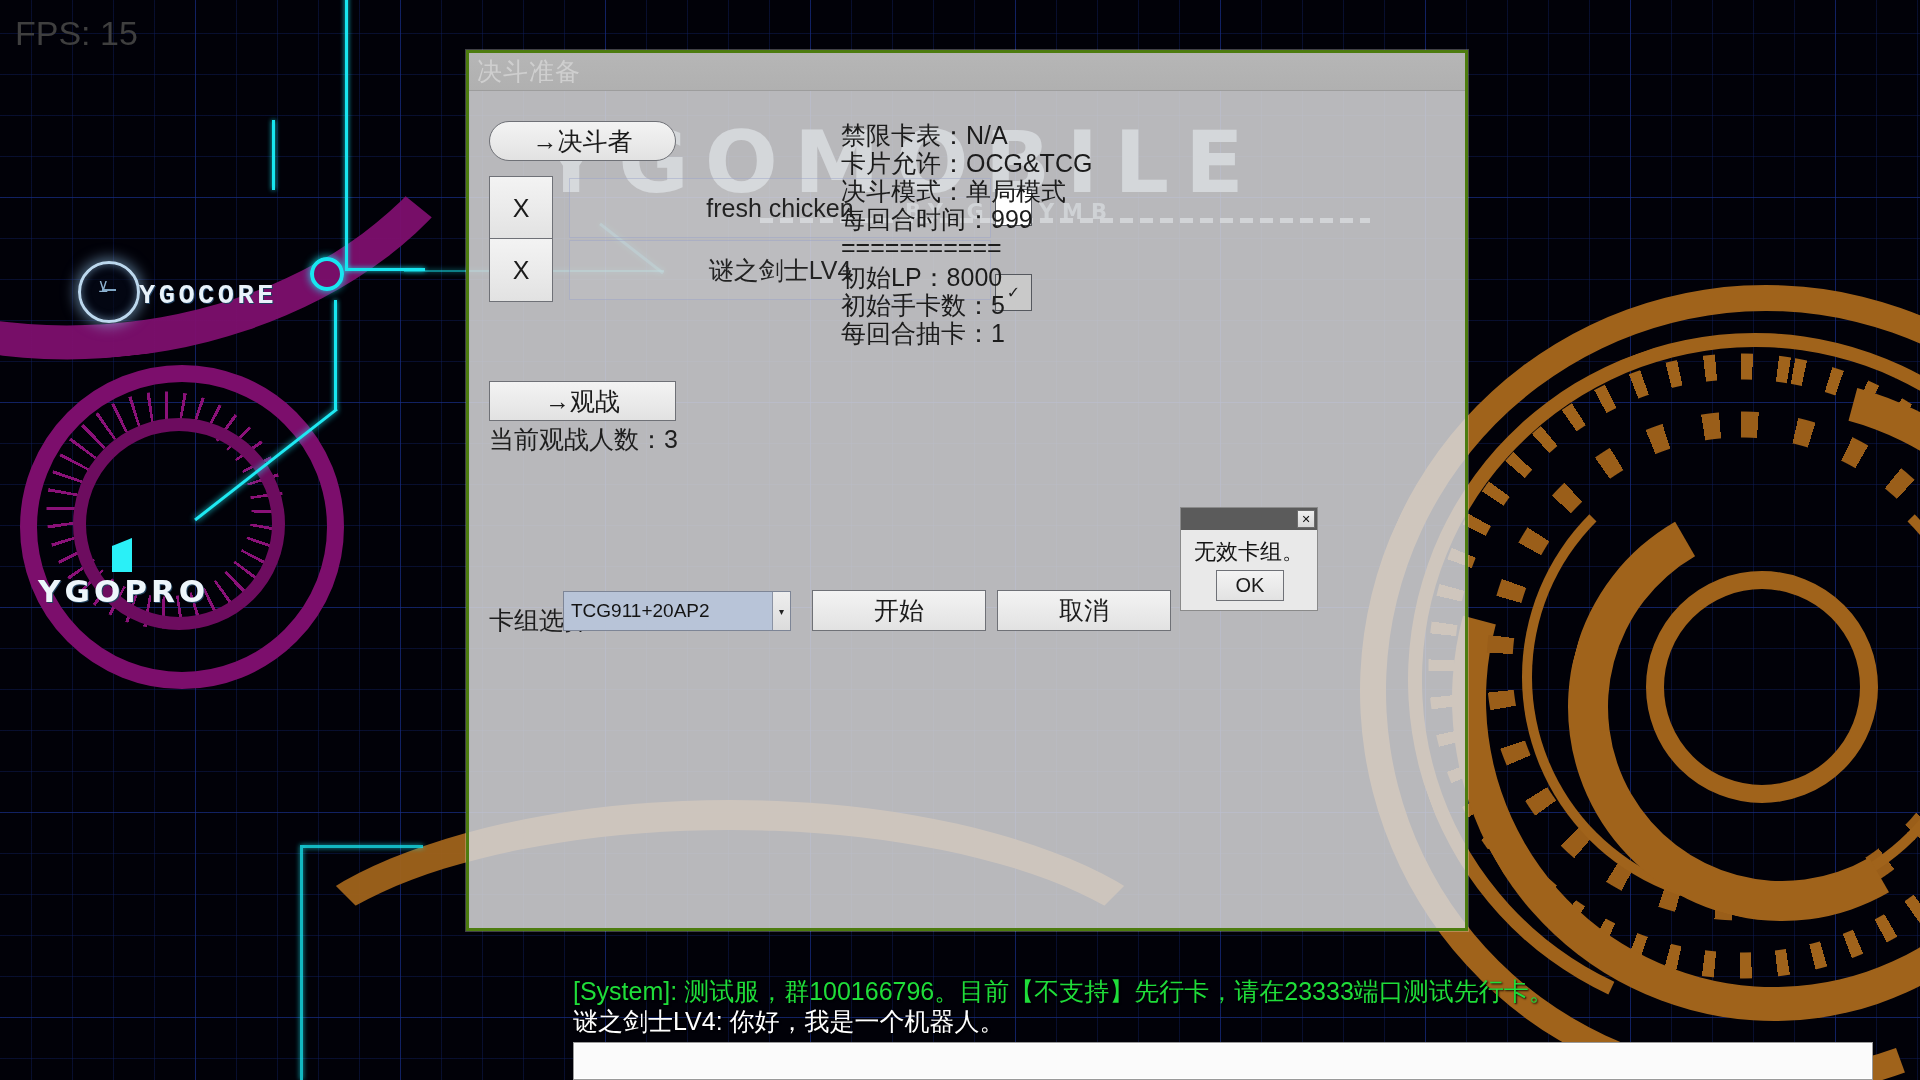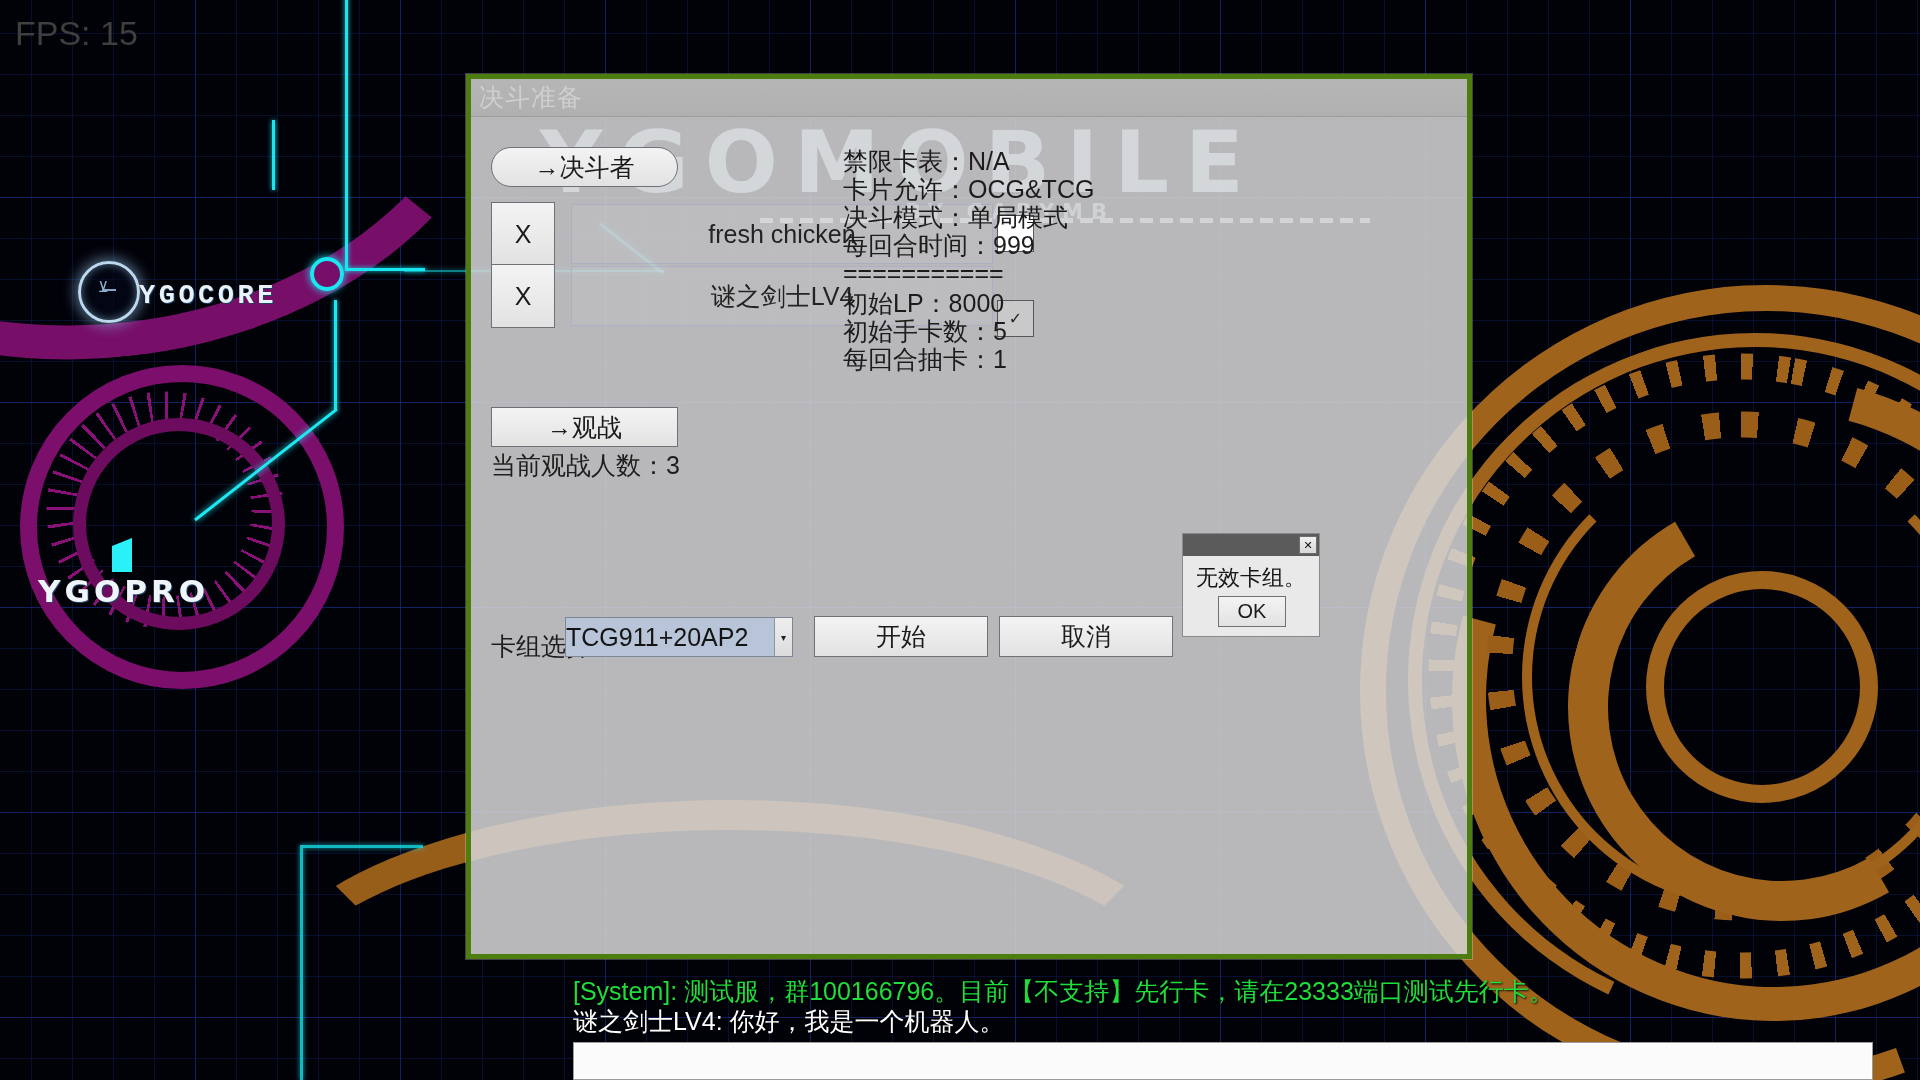--- a/index.html
+++ b/index.html
@@ -169,23 +169,22 @@
     position: absolute; left: 15px; top: 14px;
     font-size: 34px; color: #3f3f3f;
     font-family: "Liberation Sans", sans-serif;
   }
 
   
   .dialog {
     position: absolute; left: 466px; top: 50px;
     width: 996px; height: 875px;
     background: rgba(214,214,216,0.86);
-    border: 5px solid #4d7c0f;
+    border: 3px solid #4d7c0f;
     box-shadow: 0 0 0 1px rgba(255,255,255,.25);
-    margin-top: 24px;
   }
   .dialog-titlebar {
     height: 37px; width: 100%;
     background: linear-gradient(to bottom, #b6b6b6 0%, #b0b0b0 100%);
     border-bottom: 1px solid #9d9d9d;
     display: flex; align-items: center;
   }
   .dialog-title {
     font-size: 25px; color: #cfcfcf; padding-left: 8px; letter-spacing: 1px;
   }
@@ -234,21 +233,21 @@
   .info-panel { position: absolute; left: 372px; top: 30px; }
   .info-line { font-size: 25px; color: #1c1c1c; line-height: 1.12; white-space: nowrap; height: 28px; }
   .info-sep  { font-size: 25px; color: #1c1c1c; letter-spacing: 0px; height: 30px; }
 
   .deck-label { position: absolute; left: 20px; top: 513px; font-size: 25px; color: #1d1d1d; }
   .deck-select {
     position: absolute; left: 94px; top: 500px; width: 226px; height: 38px;
     background: #b8c4d8; border: 1px solid #7d8596;
     display: flex; align-items: center;
   }
-  .deck-select .val { font-size: 25px; color: #141414; flex: 1; white-space: nowrap; overflow: hidden; }
+  .deck-select .val { font-size: 19px; color: #141414; padding-left: 7px; flex: 1; white-space: nowrap; overflow: hidden; }
   .deck-select .arrow {
     width: 17px; height: 100%; border-left: 1px solid #8b93a4;
     background: linear-gradient(to bottom, #eeeeee, #dcdcdc);
     display: flex; align-items: center; justify-content: center;
     font-size: 10px; color: #222;
   }
   .btn-start  { position: absolute; left: 343px; top: 499px; width: 172px; height: 39px; }
   .btn-cancel { position: absolute; left: 528px; top: 499px; width: 172px; height: 39px; }
 
   

